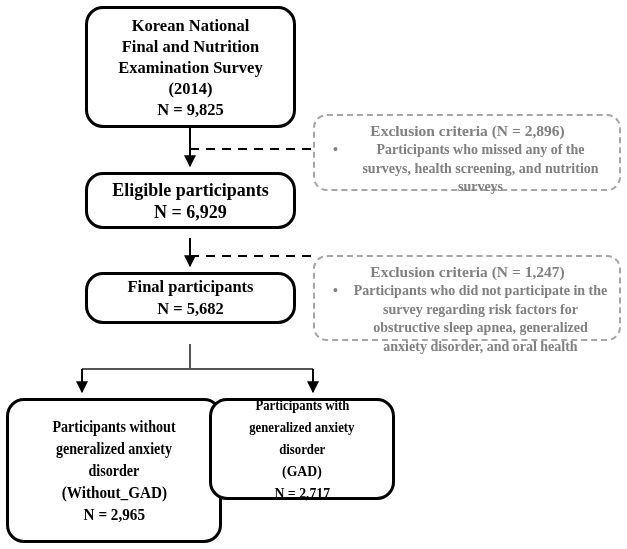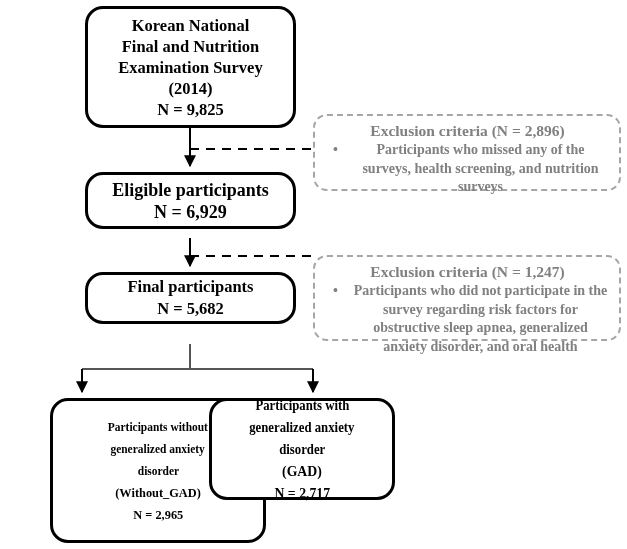--- a/index.html
+++ b/index.html
@@ -46,21 +46,21 @@
   }
   .node .line {
     display: block;
     white-space: nowrap;
   }
 
   #node-source        { left: 85px;  top: 6px;   width: 211px; height: 122px; font-size: 16.5px; line-height: 21px; }
   #node-eligible      { left: 85px;  top: 172px; width: 211px; height: 57px;  font-size: 18px; line-height: 22px; }
   #node-final         { left: 85px;  top: 272px; width: 211px; height: 52px;  font-size: 16.5px; line-height: 22px; }
 
-  #node-without-gad   { left: 6px;   top: 398px; width: 216px; height: 145px; font-size: 13px; line-height: 22px; margin-left: 44px; }
+  #node-without-gad   { left: 6px;   top: 398px; width: 216px; height: 145px; font-size: 16px; line-height: 22px; }
   #node-with-gad      { left: 209px; top: 398px; width: 186px; height: 102px; font-size: 14.5px; line-height: 22px; }
   #node-without-gad .line,
   #node-with-gad .line {
     transform: scaleX(0.88);
     transform-origin: center;
   }
   #node-without-gad .line.wide,
   #node-with-gad .line.wide {
     transform: scaleX(0.95);
   }

